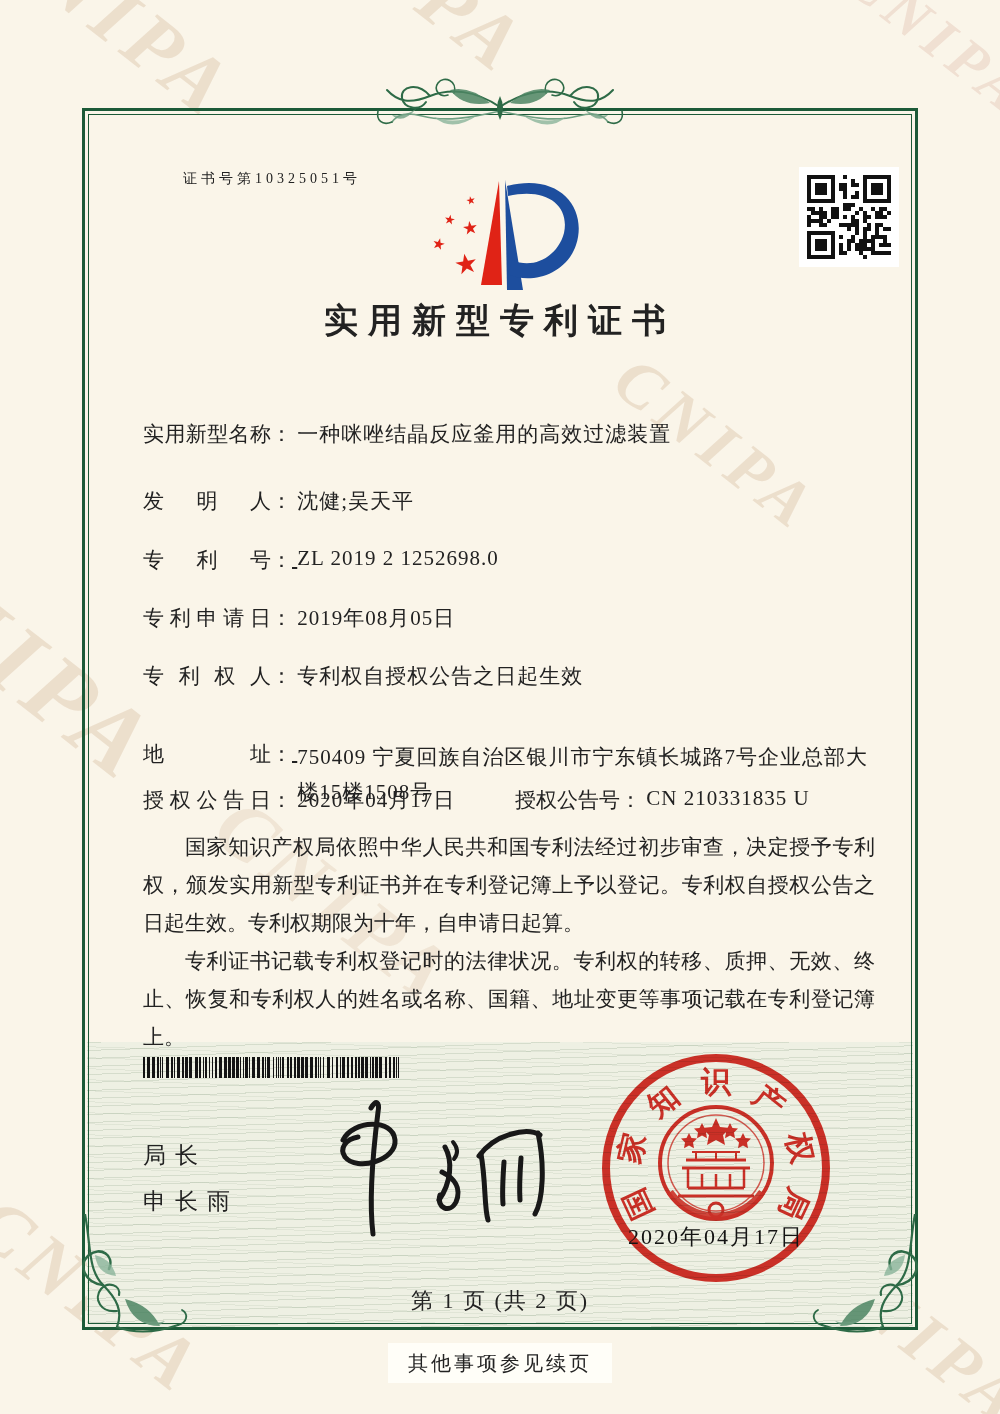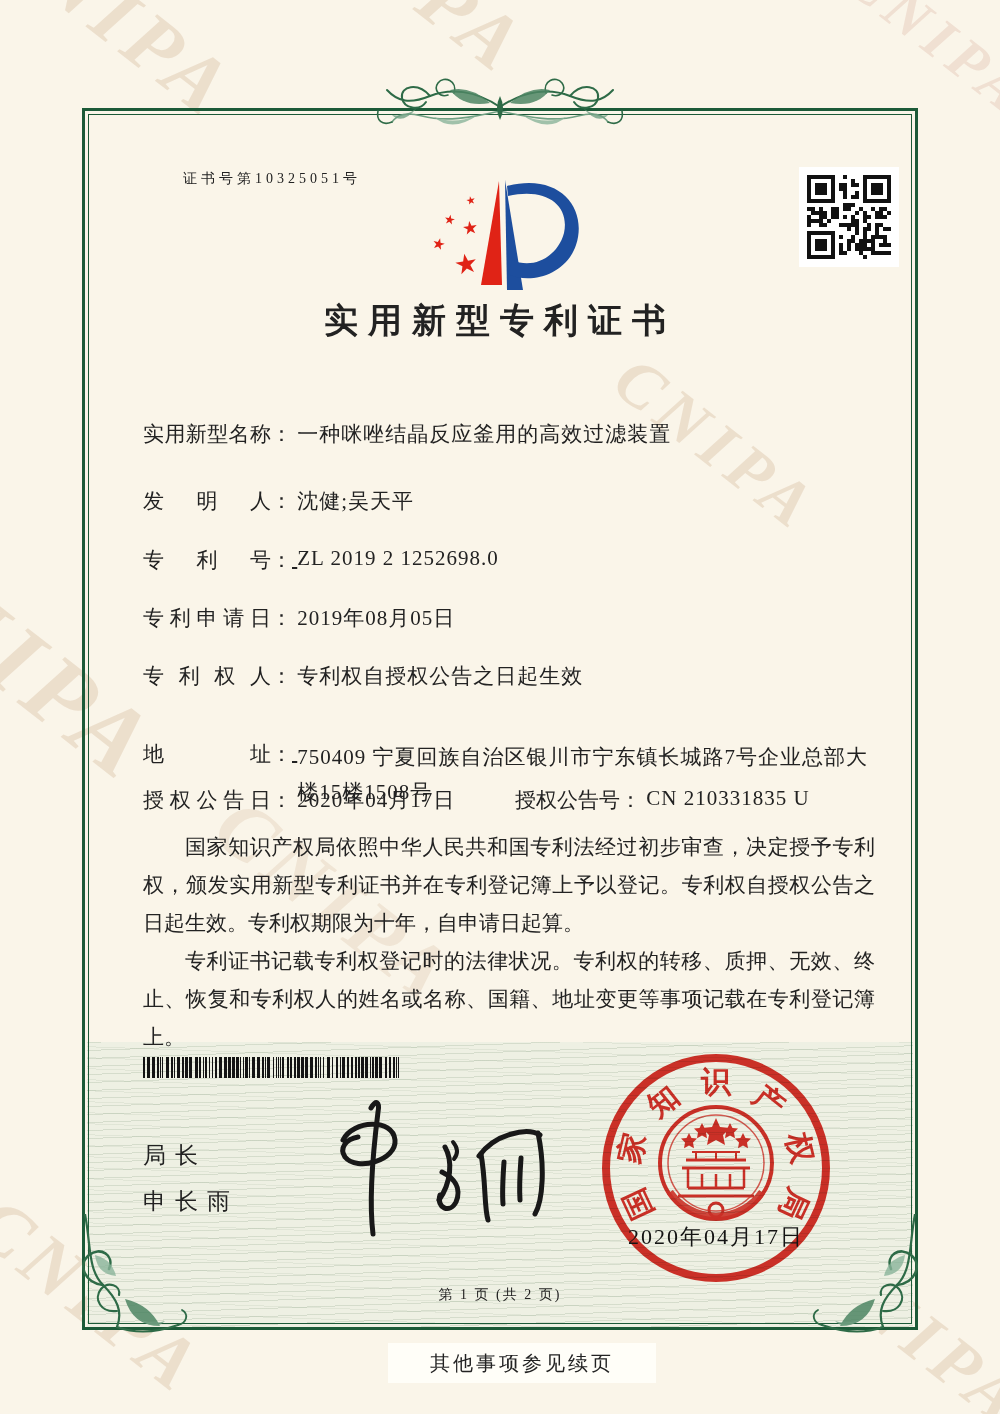--- a/index.html
+++ b/index.html
@@ -79,22 +79,22 @@
     opacity:0.95;mix-blend-mode:multiply;}
   .seal-ring{position:absolute;left:6px;top:6px;width:228px;height:228px;border-radius:50%;
     border:8px solid var(--seal-red);box-sizing:border-box;}
   .seal-char{position:absolute;color:var(--seal-red);font-weight:bold;
     font-family:var(--sans);font-size:30px;line-height:1;}
   .seal-emblem{position:absolute;left:50px;top:40px;}
   .seal-date{position:absolute;left:606px;top:1222px;width:220px;text-align:center;
     font-size:22px;letter-spacing:2px;color:#141414;z-index:7;}
   
   .page-num{position:absolute;left:0;top:1286px;width:100%;text-align:center;
-    font-size:14px;letter-spacing:2px;z-index:5;}
-  .cont-note{position:absolute;left:388px;top:1343px;width:268px;height:40px;background:#fffef8;
+    font-size:22px;letter-spacing:2px;z-index:5;}
+  .cont-note{position:absolute;left:388px;top:1343px;width:224px;height:40px;background:#fffef8;
     text-align:center;line-height:40px;font-size:20px;letter-spacing:3px;z-index:5;}
 </style>
 </head>
 <body>
 
 <div class="page">
 
   <div class="wm" style="left:-30px;top:-34px;font-size:82px;">CNIPA</div>
   <div class="wm" style="left:268px;top:-74px;font-size:80px;">CNIPA</div>
   <div class="wm" style="left:832px;top:4px;font-size:58px;color:rgba(215,170,150,0.28);">CNIPA</div>

